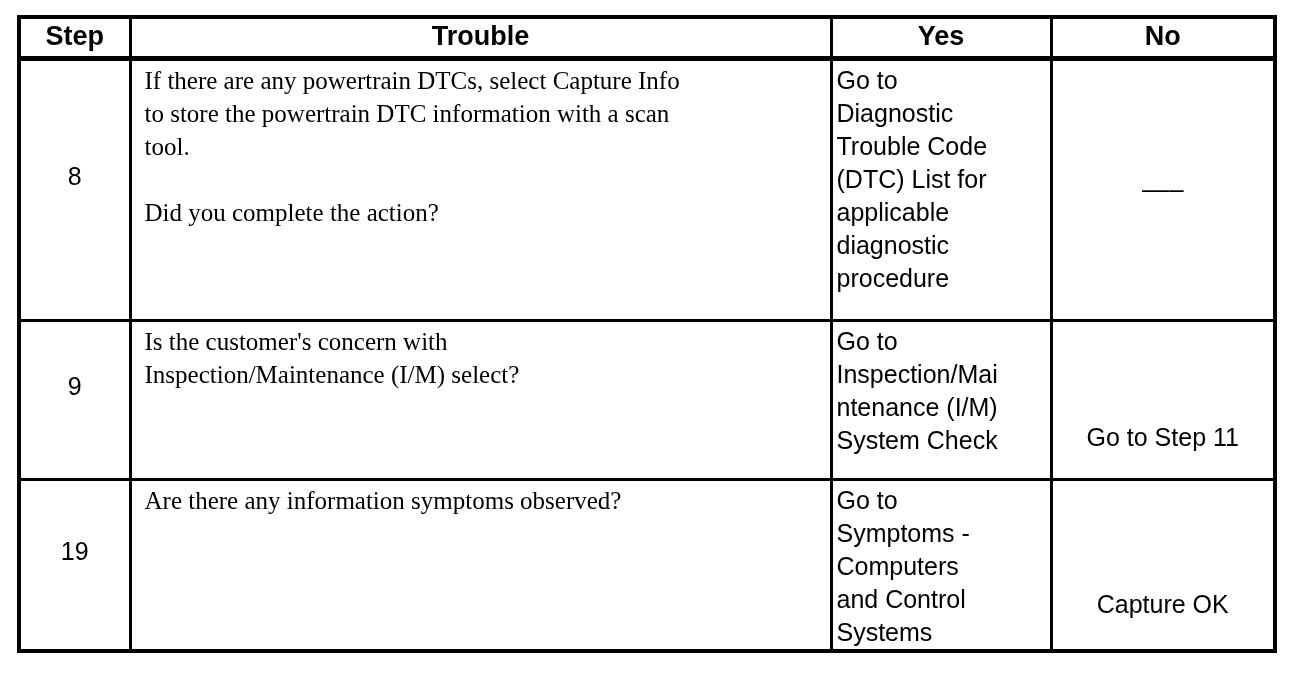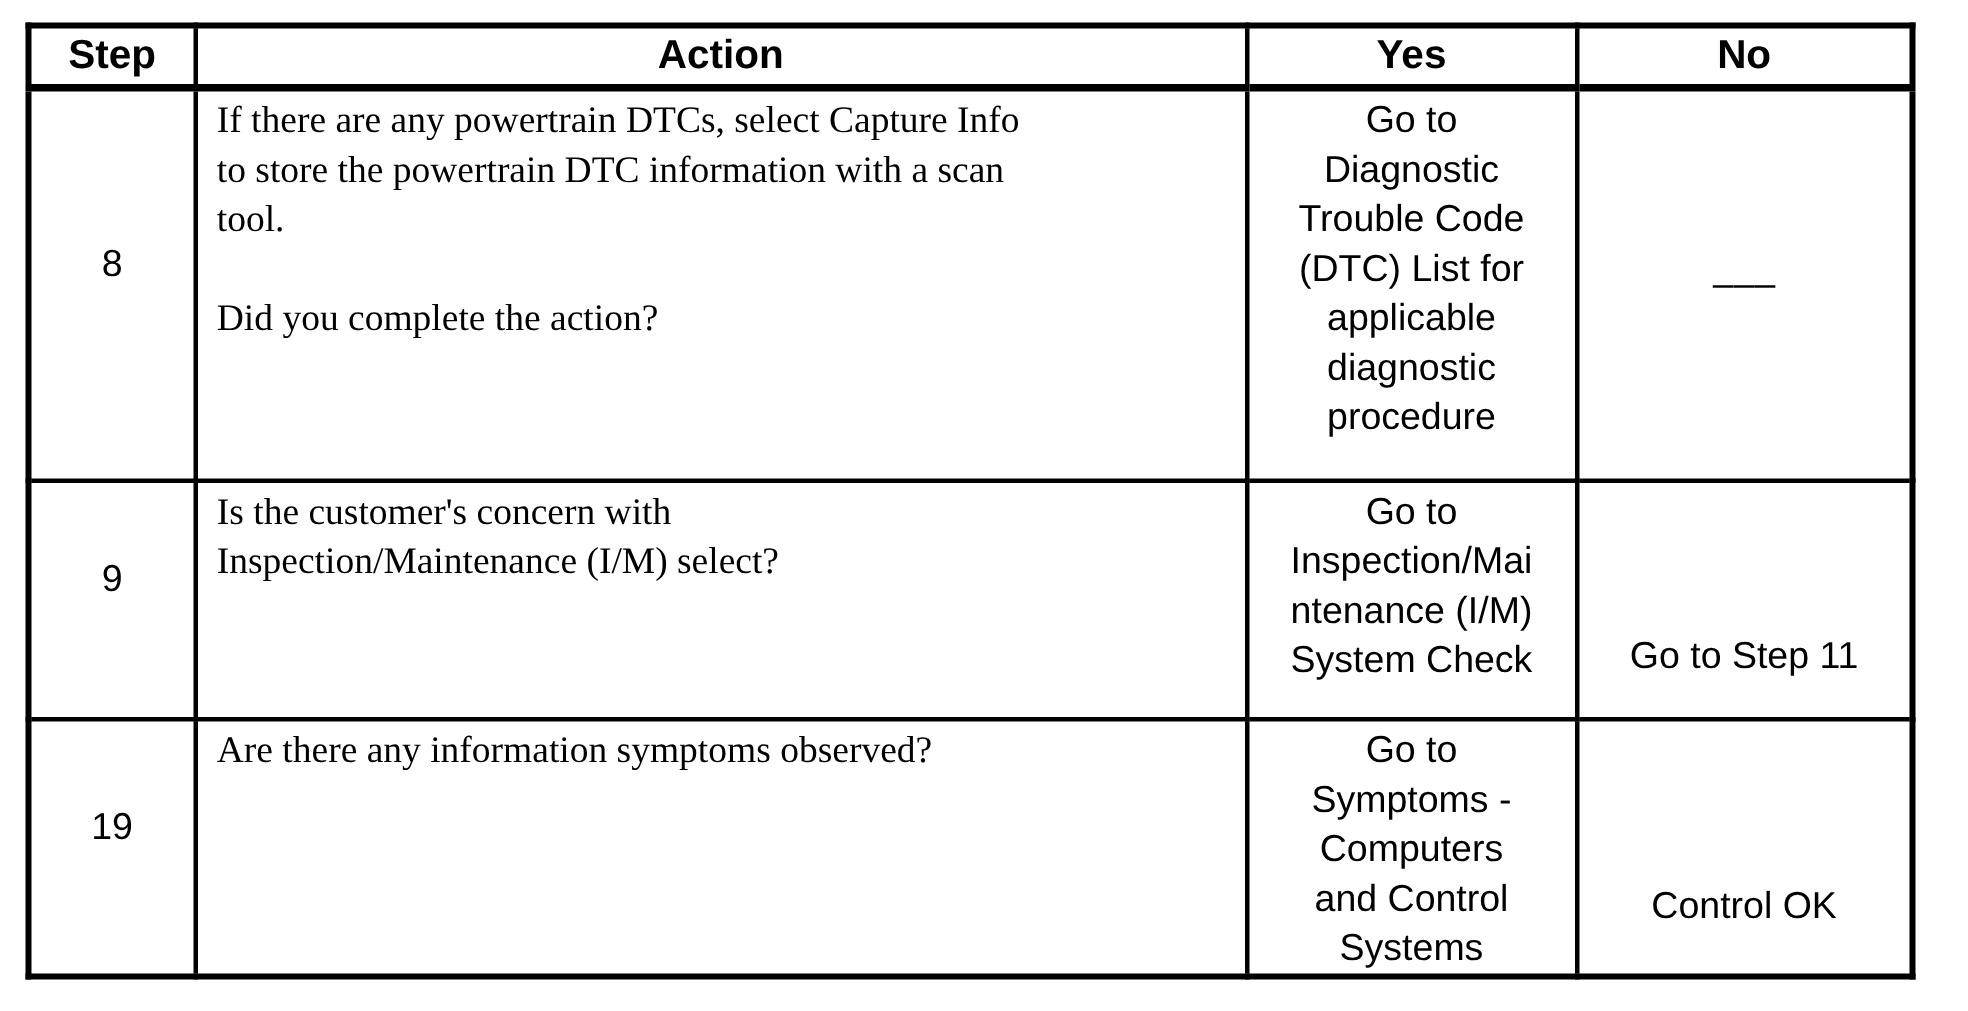--- a/index.html
+++ b/index.html
@@ -60,21 +60,20 @@
     vertical-align: middle;
     padding: 0 0 26px 0;
   }
   td.cell-action {
     text-align: left;
     vertical-align: top;
     padding: 3px 10px 0 13px;
     font-family: Liberation Serif, serif;
   }
   td.cell-yes {
-    text-align: center;
     vertical-align: top;
     padding: 3px 4px 0 4px;
   }
   td.cell-no {
     text-align: center;
     vertical-align: middle;
     padding: 0;
   }
   tr.row-9 td.cell-no {
     vertical-align: bottom;
@@ -92,21 +91,21 @@
   <table class="doc-table">
     <colgroup>
       <col style="width:111px">
       <col style="width:701px">
       <col style="width:220px">
       <col style="width:224px">
     </colgroup>
     <thead>
       <tr>
         <th>Step</th>
-        <th>Action</th>
+        <th>Trouble</th>
         <th>Yes</th>
         <th>No</th>
       </tr>
     </thead>
     <tbody>
       <tr class="row-8">
         <td class="cell-step">8</td>
         <td class="cell-action">If there are any powertrain DTCs, select Capture Info
 to store the powertrain DTC information with a scan
 tool.
@@ -132,17 +131,17 @@
         <td class="cell-no">Go to Step 11</td>
       </tr>
       <tr class="row-10">
         <td class="cell-step">19</td>
         <td class="cell-action">Are there any information symptoms observed?</td>
         <td class="cell-yes">Go to
 Symptoms -
 Computers
 and Control
 Systems</td>
-        <td class="cell-no">Control OK</td>
+        <td class="cell-no">Capture OK</td>
       </tr>
     </tbody>
   </table>
 </div>
 
 </body></html>

